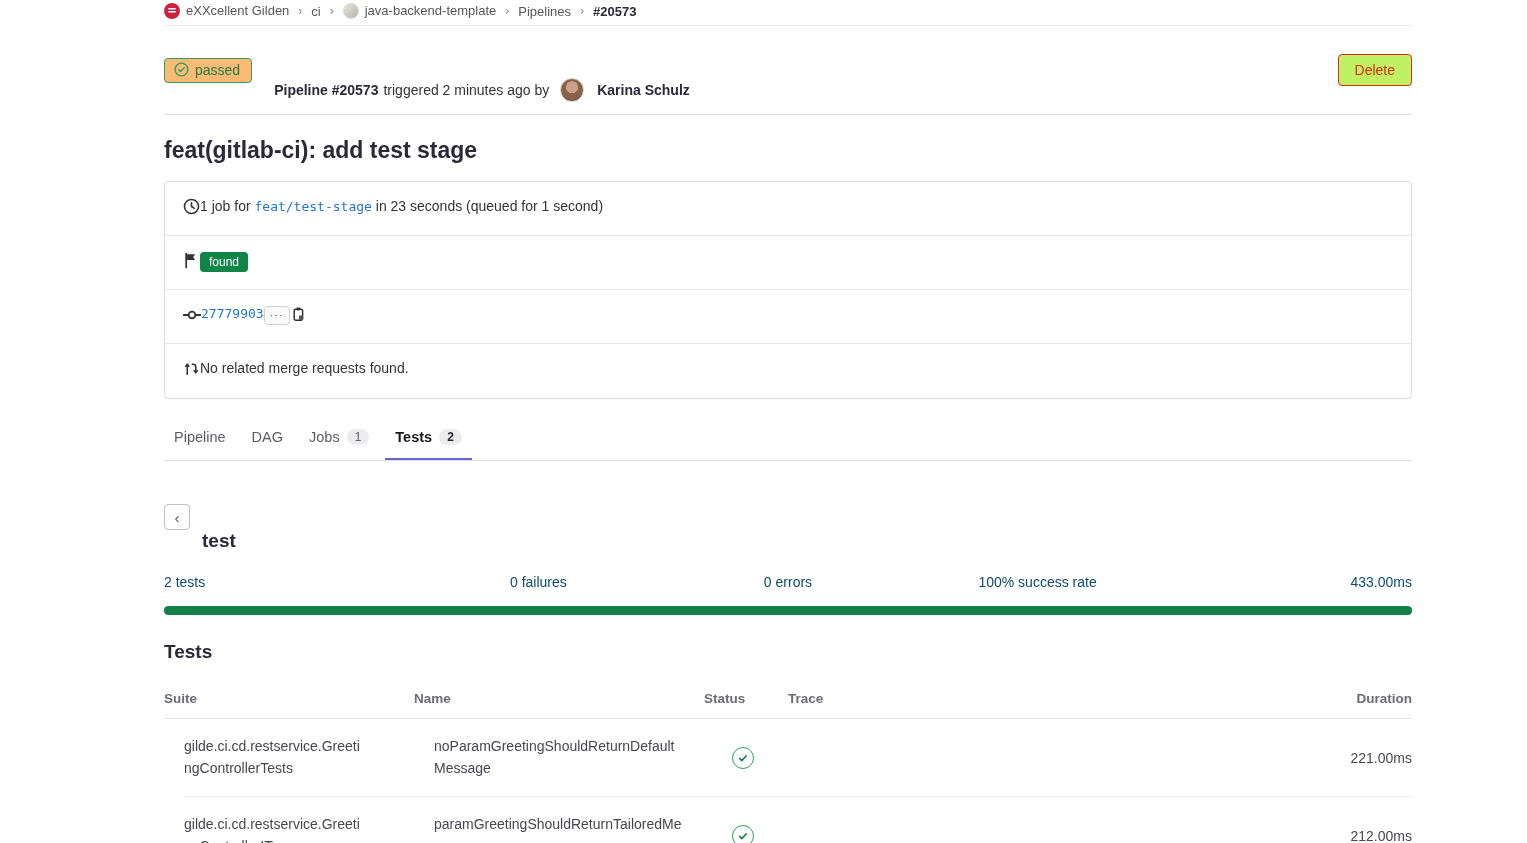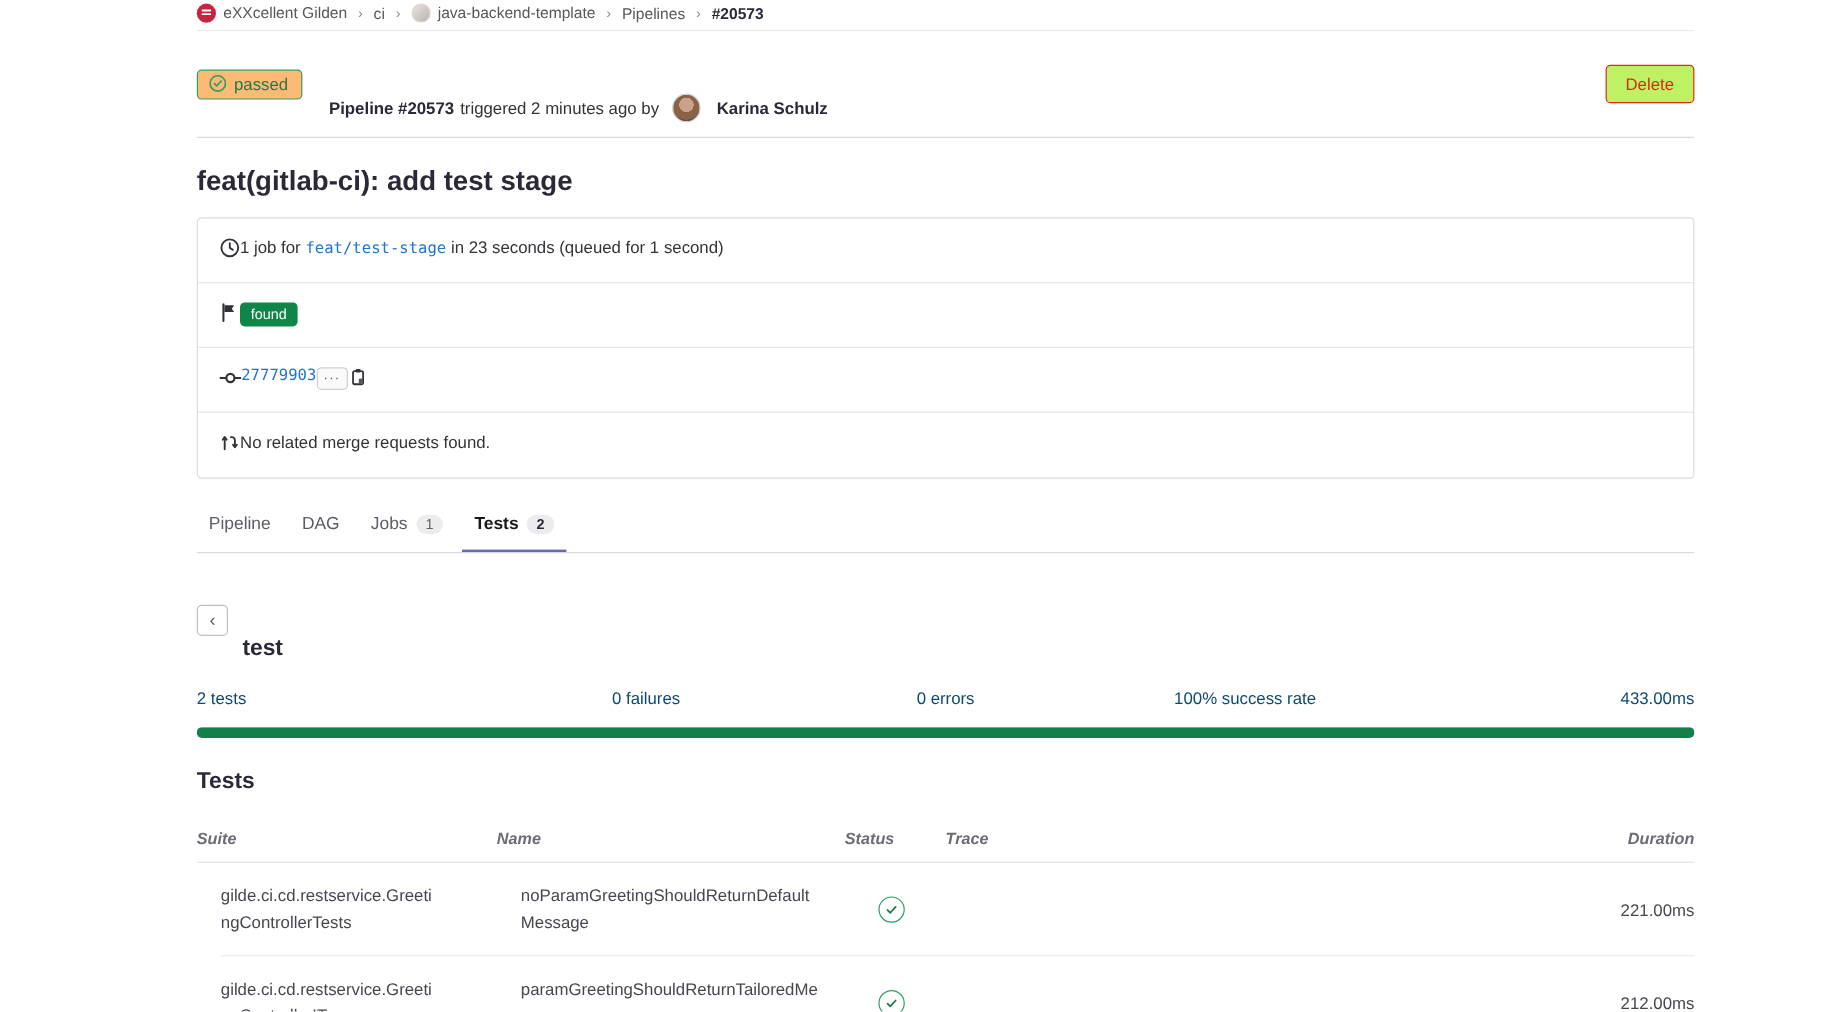--- a/index.html
+++ b/index.html
@@ -127,21 +127,20 @@
   .tests-table { width: 100%; }
   .t-row {
     display: grid;
     grid-template-columns: 250px 290px 84px 1fr 120px;
     align-items: center;
   }
   .t-head {
     font-size: 13.5px; font-weight: bold; color: #6e6b75;
     padding: 10px 0 12px 0;
     border-bottom: 1px solid #e3e3e6;
-    font-style: italic;
   }
   .t-body { border-bottom: 1px solid #ececef; padding: 17px 0; font-size: 14px; color: #474550; margin-left: 20px; }
   .cell-suite { max-width: 178px; overflow-wrap: break-word; word-break: break-word; line-height: 1.55; }
   .cell-name  { max-width: 250px; overflow-wrap: anywhere; word-break: break-word; line-height: 1.55; }
   .cell-right { text-align: right; }
   .cell-status { display: flex; align-items: center; padding-left: 8px; }
   .check-circle {
     width: 22px; height: 22px; border-radius: 50%;
     border: 1.5px solid #2f9e63; display: flex; align-items: center; justify-content: center;
     color: #1c7b46;

